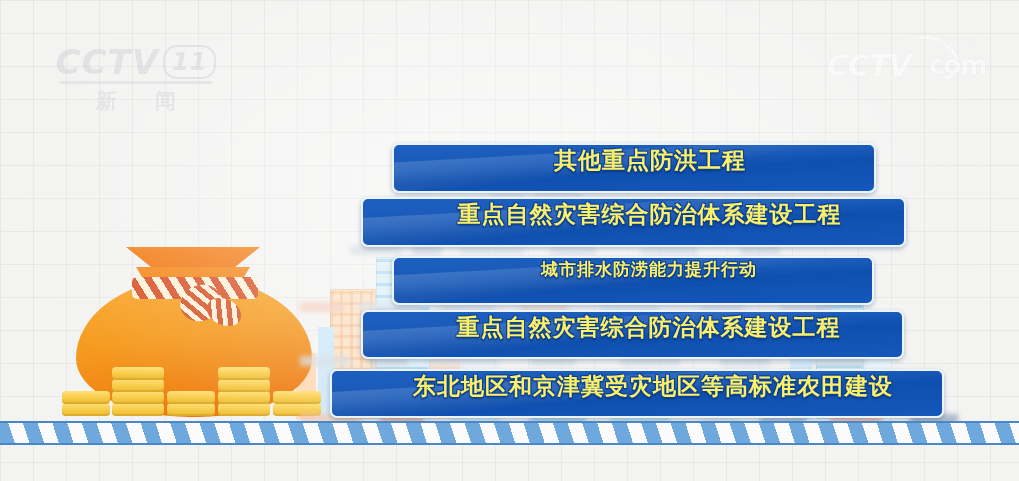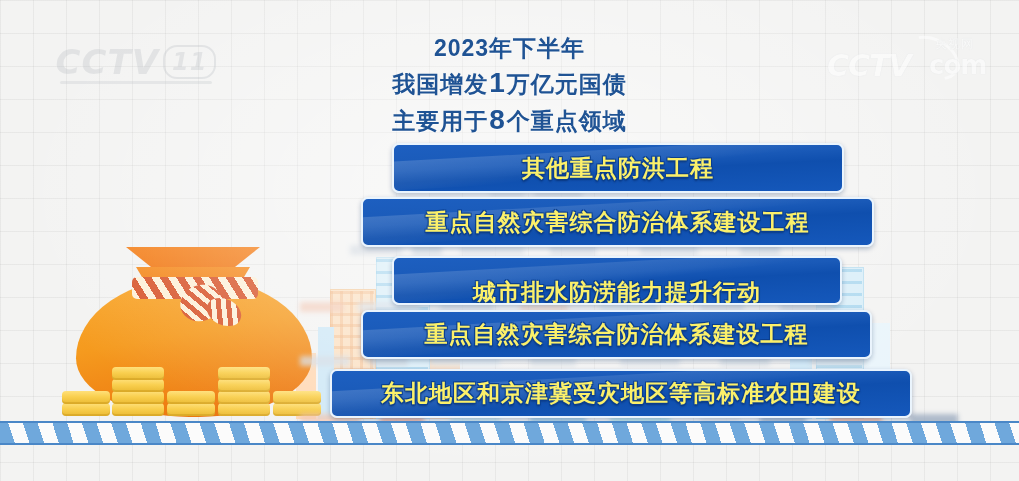--- a/index.html
+++ b/index.html
@@ -141,26 +141,27 @@
     background:repeating-linear-gradient(72deg,#6fa8dc 0px,#6fa8dc 14px,#fbfbfb 14px,#fbfbfb 28px);
     border-top:2px solid #4a87c7;border-bottom:2px solid #4a87c7;
   }
 
   
   .blurtick{position:absolute;height:10px;filter:blur(2.4px);opacity:.75;}
   .bt{position:absolute;top:0;height:10px;border-radius:1px;}
 
   
   .bar{
-    position:absolute;display:flex;align-items:center;justify-content:center;
+    position:absolute;display:flex;justify-content:center;
     border-radius:7px;
     border:2px solid #eaf4fd;
     background:linear-gradient(177deg,#1d5fc0 0%,#1a5ab8 38%,#0f4fae 55%,#1558bb 100%);
     box-shadow:0 2px 5px rgba(0,40,90,.28);
     overflow:hidden;
+    padding-left:32px;
   }
   .bar::before{
     content:"";position:absolute;left:-4%;top:8%;width:108%;height:62%;
     background:linear-gradient(to bottom right, rgba(255,255,255,.16) 0%, rgba(255,255,255,.05) 48%, rgba(255,255,255,0) 62%);
     transform:skewY(-3.2deg);pointer-events:none;
   }
   .bar-label{
     position:relative;z-index:2;
     color:#fbf06a;font-weight:bold;white-space:nowrap;
     text-shadow:1px 1px 0 #0b3f8f, -1px 1px 0 #0b3f8f, 1px -1px 0 #0b3f8f, -1px -1px 0 #0b3f8f,
@@ -264,48 +265,40 @@
   </div>
 
   <div class="vignette"></div>
 
   <div class="logo">
     <div class="lg-row">
       <span class="lg-main">CCTV</span>
       <span class="lg-main lg-num">11</span>
     </div>
     <div class="lg-underline"></div>
+    <div class="lg-sub">新 闻</div>
   </div>
 
   <div class="watermark">
     <span class="wm-cctv">CCTV</span>
     <span class="wm-swoosh"></span>
     <span class="wm-cn">央视网</span>
     <span class="wm-com">com</span>
   </div>
 
-  <div class="headline">
-    <div class="hl-line">2023年下半年</div>
-    <div class="hl-line">
-      <span>我国增发</span><span class="big">1</span><span>万亿元国债</span>
-    </div>
-    <div class="hl-line">
-      <span>主要用于</span><span class="big">8</span><span>个重点领域</span>
-    </div>
-  </div>
 
   <div id="bar-chart">
       <div class="bar" style="left: 392px; top: 143px; width: 448px; height: 46px;">
         <span class="bar-label" style="font-size: 23px;">其他重点防洪工程</span>
       </div>
       <div class="bar" style="left: 361px; top: 197px; width: 509px; height: 46px;">
         <span class="bar-label" style="font-size: 23px;">重点自然灾害综合防治体系建设工程</span>
       </div>
       <div class="bar" style="left: 392px; top: 256px; width: 446px; height: 45px;">
-        <span class="bar-label" style="font-size: 23px; margin-top: 24px;">城市排水防涝能力提升行动</span>
+        <span class="bar-label" style="font-size: 17px;">城市排水防涝能力提升行动</span>
       </div>
       <div class="bar" style="left: 361px; top: 310px; width: 507px; height: 45px;">
         <span class="bar-label" style="font-size: 23px;">重点自然灾害综合防治体系建设工程</span>
       </div>
       <div class="bar" style="left: 330px; top: 369px; width: 578px; height: 45px;">
         <span class="bar-label" style="font-size: 23px;">东北地区和京津冀受灾地区等高标准农田建设</span>
       </div>
     </div>
 
   <div class="road"></div>

